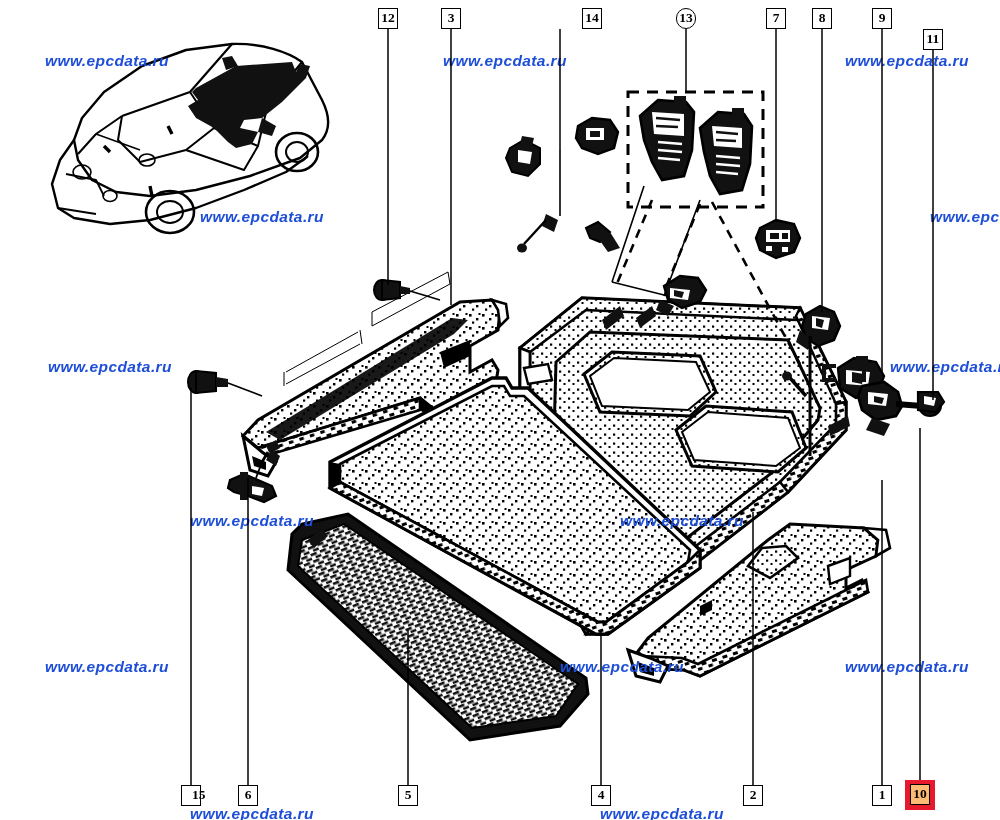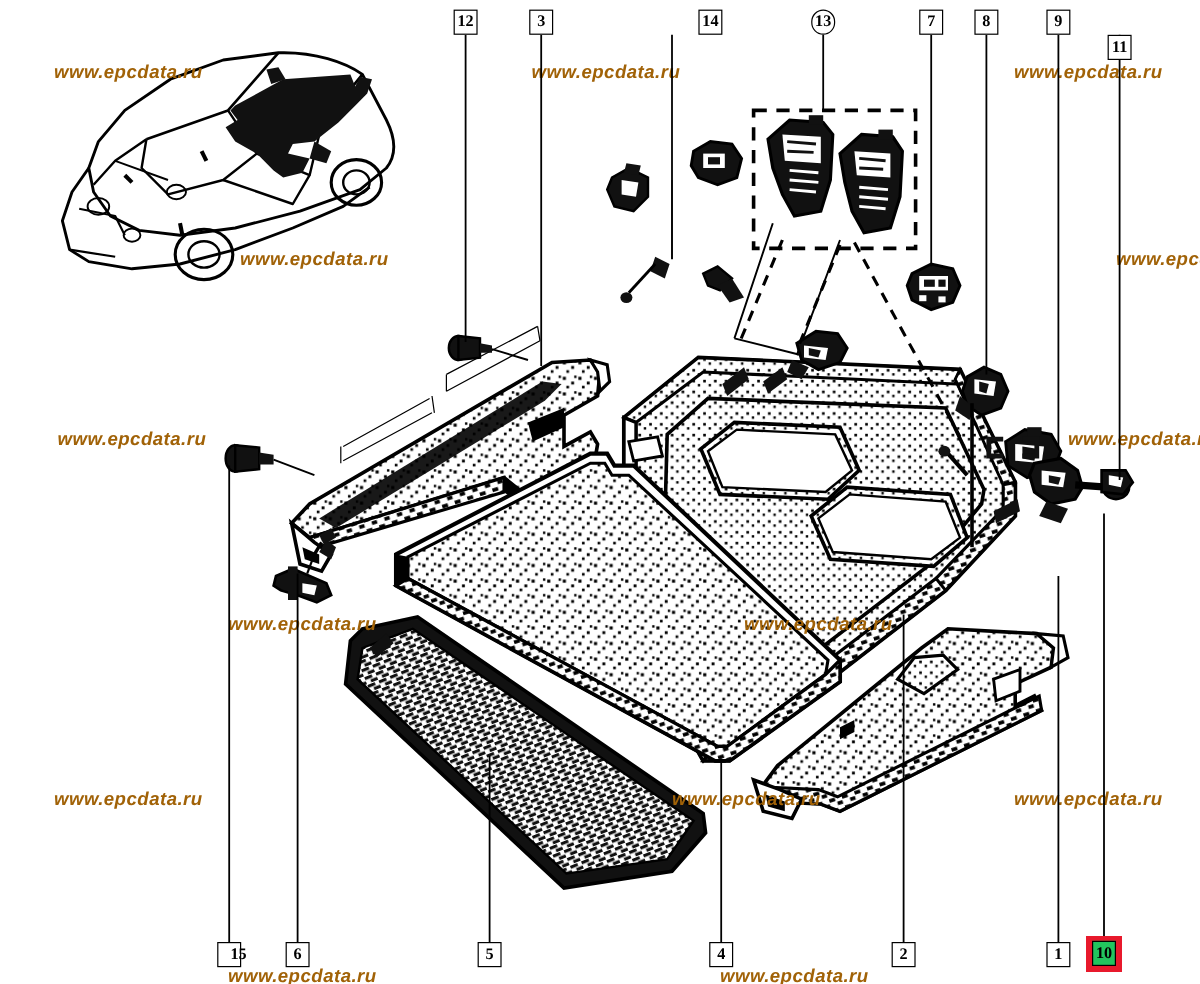--- a/index.html
+++ b/index.html
@@ -13,21 +13,21 @@
   #art{position:absolute;left:0;top:0;width:1000px;height:820px;}
 
   
   .wm{
     position:absolute;
     font-family:"Liberation Sans", sans-serif;
     font-style:italic;
     font-weight:bold;
     font-size:15.5px;
     letter-spacing:.4px;
-    color:#a16207;
+    color:#1d4ed8;
     white-space:nowrap;
     user-select:none;
     pointer-events:none;
     z-index:1;
   }
 
   
   .lbl{
     position:absolute;
     width:20px;height:21px;
@@ -47,21 +47,21 @@
     border:none;
     width:30px;height:30px;
     padding:4px 0 0 0;
   }
   .lbl.sel span{
     display:block;
     width:20px;height:21px;
     margin:0 auto;
     box-sizing:border-box;
     border:1.6px solid #000;
-    background:#22c55e;
+    background:#fdba74;
     line-height:18px;
   }
 </style>
 </head>
 <body>
 
 <div id="stage">
 
   <svg id="art" viewBox="0 0 1000 820">
     <defs>

